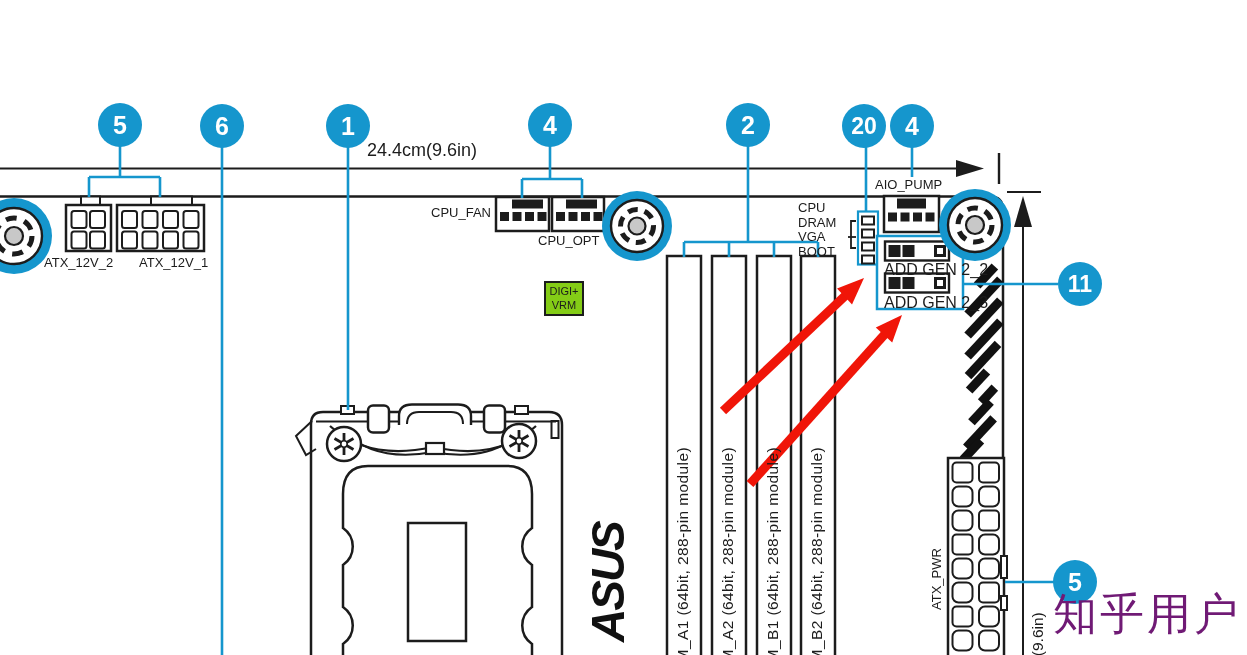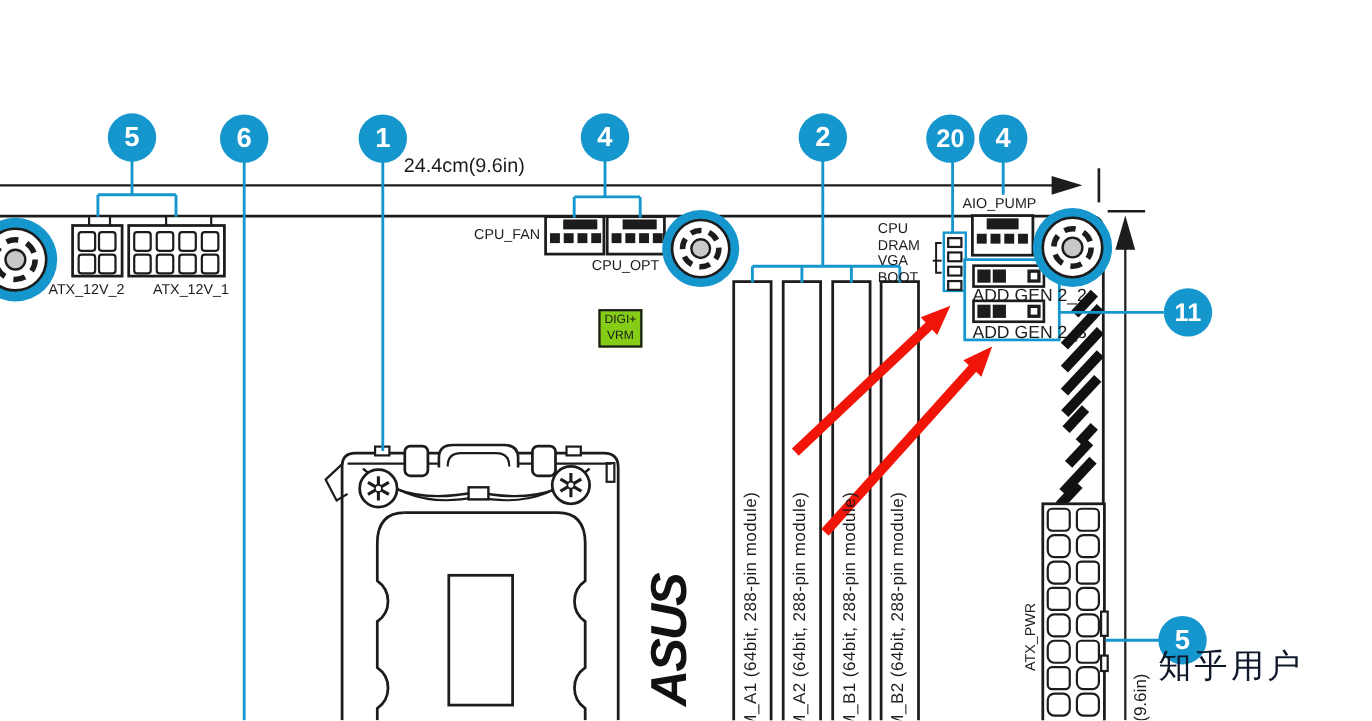--- a/index.html
+++ b/index.html
@@ -18,21 +18,21 @@
   .qled-lbl{width:58px;text-align:left;}
   .rot{transform:rotate(-90deg);transform-origin:0 0;}
   .slot-label{font-size:15.5px;letter-spacing:0.4px;}
   .vrm-box{
     position:absolute;left:544px;top:281px;width:36px;border:2px solid #1c1c1c;
     font-size:11px;text-align:center;line-height:1.3;padding:1px 0;background:#84cc16;
   }
   .asus-logo{font-size:46px;font-weight:bold;font-style:italic;letter-spacing:-2px;color:#111;}
   .addgen-lbl{font-size:16px;}
   .watermark{
-    position:absolute;left:1053px;top:585px;font-size:30px;color:#0f172a;
+    position:absolute;left:1053px;top:585px;font-size:44px;color:#701a75;
     letter-spacing:3px;white-space:nowrap;
   }
 </style>
 </head>
 <body>
 
 <div id="stage">
 
 <svg width="1247" height="655" viewBox="0 0 1247 655">
 

